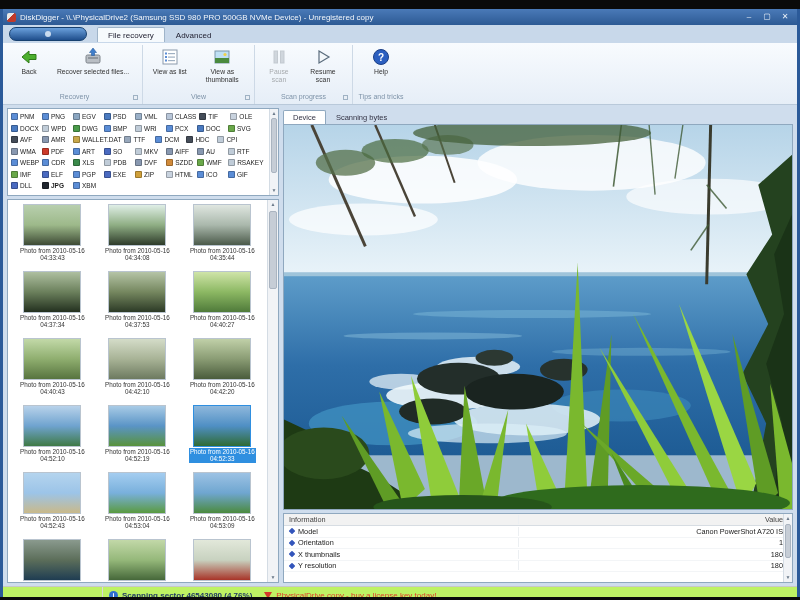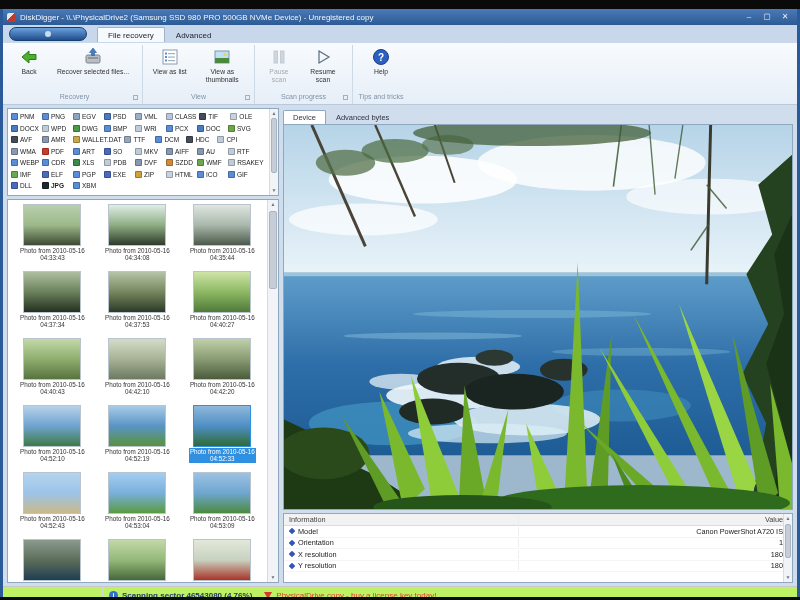--- a/index.html
+++ b/index.html
@@ -510,21 +510,21 @@
                 <span class="thumb" style="top:2px;height:78px;"></span>
               </span>
             <span class="arr">▼</span>
           </div>
         </div>
       </div>
 
       <div class="right-pane">
         <div class="ptabs">
           <div class="ptab active">Device</div>
-          <div class="ptab">Advanced bytes</div>
+          <div class="ptab">Scanning bytes</div>
         </div>
 
         <div class="preview-box">
           <svg viewBox="0 0 512 386" preserveAspectRatio="none">
             <defs>
               <linearGradient id="sky" x1="0" y1="0" x2="0" y2="1">
                 <stop offset="0" stop-color="#b6d4e8"></stop>
                   <stop offset="1" stop-color="#ecf5fa"></stop>
               </linearGradient>
               <linearGradient id="sea" x1="0" y1="0" x2="0" y2="1">
@@ -621,21 +621,21 @@
                 <div class="exif-row">
                   <div class="exif-c1">
                     <span class="diamond"></span>
                     <span>Orientation</span>
                   </div>
                   <div class="exif-c2">1</div>
                 </div>
                 <div class="exif-row">
                   <div class="exif-c1">
                     <span class="diamond"></span>
-                    <span>X resolution</span>
+                    <span>X thumbnails</span>
                   </div>
                   <div class="exif-c2">180</div>
                 </div>
                 <div class="exif-row">
                   <div class="exif-c1">
                     <span class="diamond"></span>
                     <span>Y resolution</span>
                   </div>
                   <div class="exif-c2">180</div>
                 </div>

